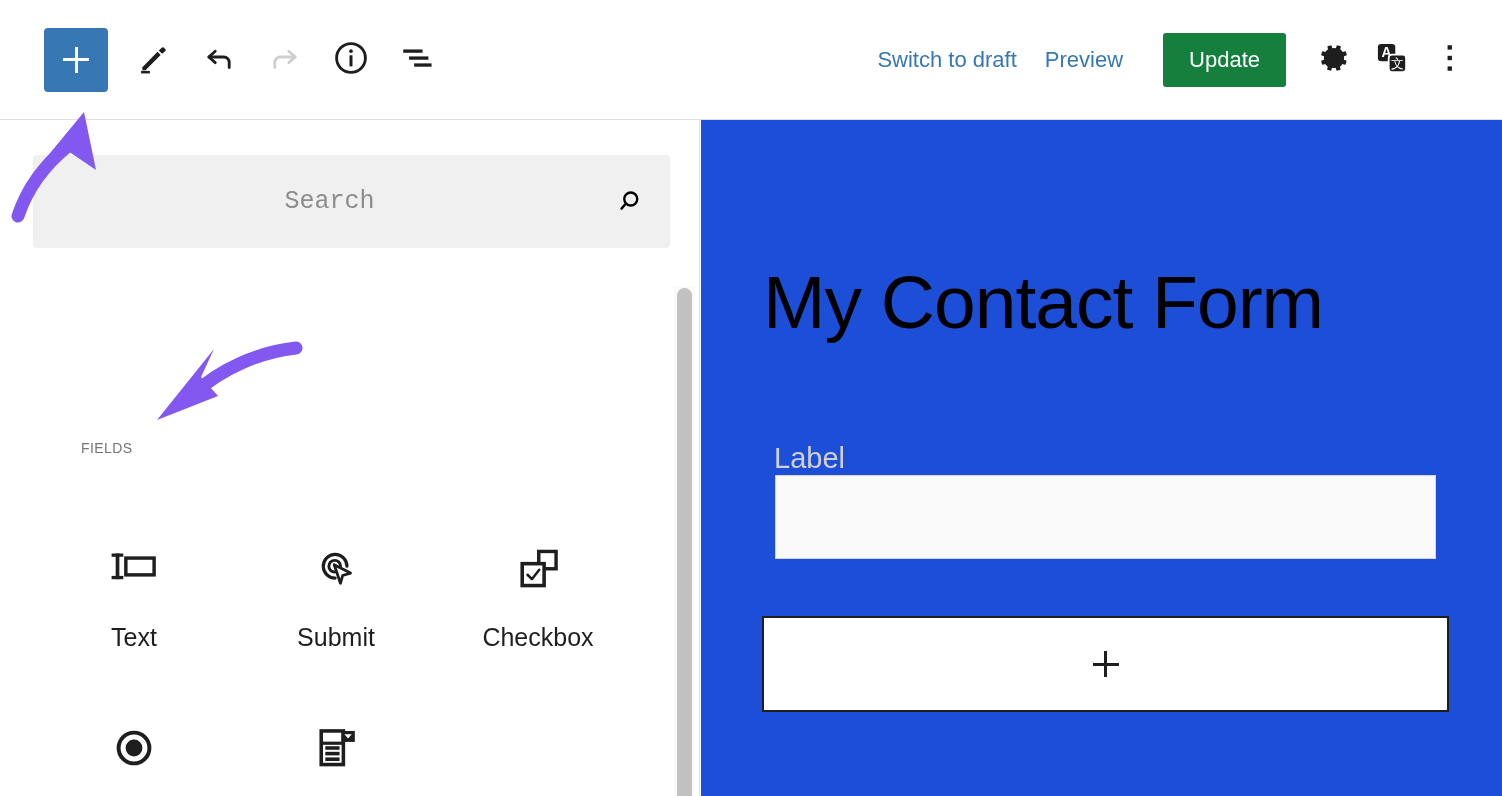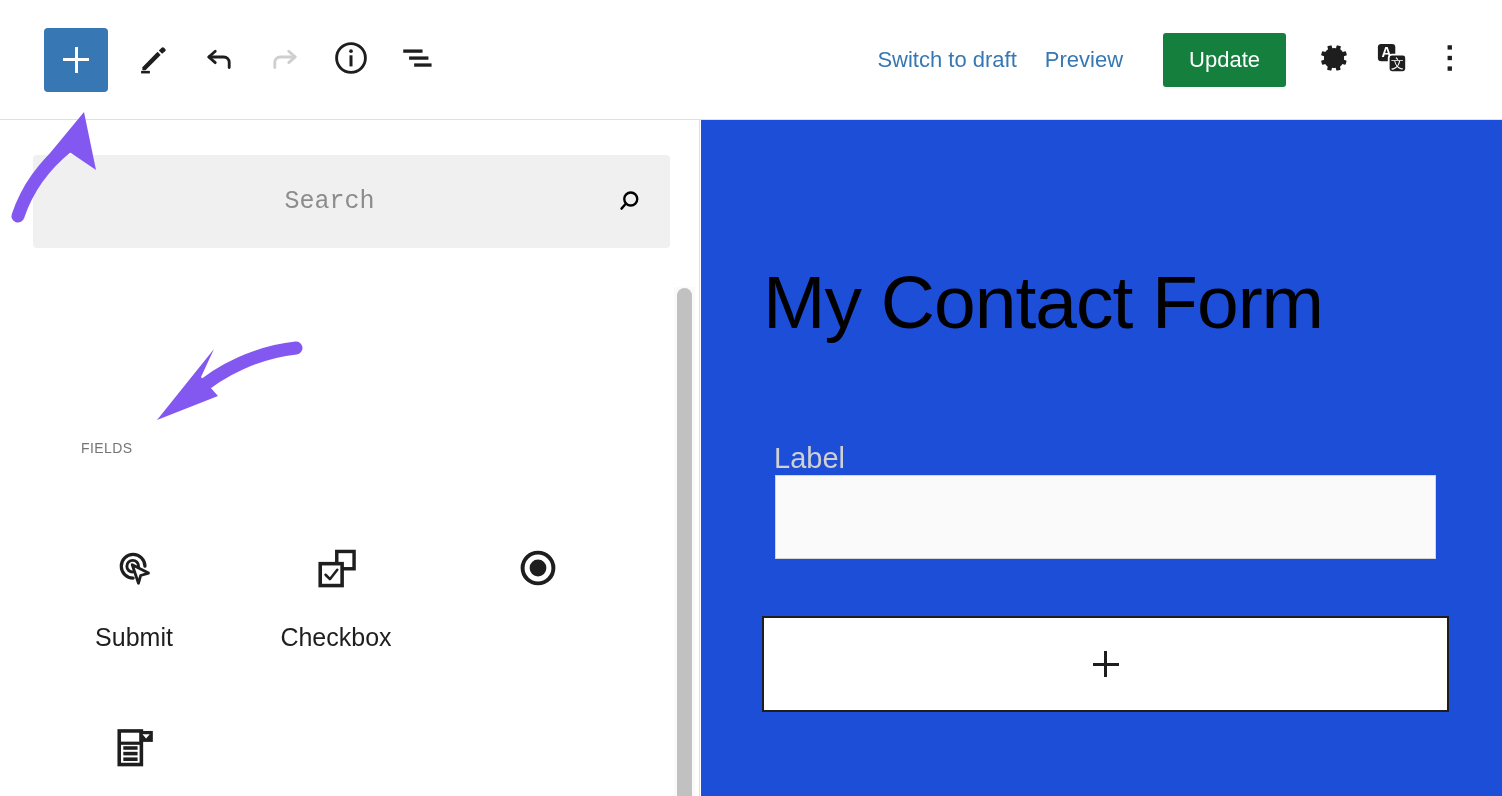--- a/index.html
+++ b/index.html
@@ -380,20 +380,31 @@
           <circle cx="13.4" cy="9.6" r="5.2" stroke="#000000" stroke-width="1.9" fill="none"></circle>
           <line x1="9.4" y1="13.4" x2="6.0" y2="17.3" stroke="#000000" stroke-width="1.9" stroke-linecap="round"></line>
         </svg>
       </span>
     </div>
 
     <div class="section-label">FIELDS</div>
 
     <div class="block-grid">
 
+      <button class="block-cell">
+        <span class="block-ico">
+          <svg width="56" height="56" viewBox="0 0 44 44">
+            <rect x="7.6" y="10.6" width="2.9" height="20.2" fill="#1e1e1e"></rect>
+            <rect x="4.4" y="10.6" width="9.2" height="2.6" fill="#1e1e1e"></rect>
+            <rect x="4.4" y="28.2" width="9.2" height="2.6" fill="#1e1e1e"></rect>
+            <rect x="15.6" y="14.2" width="22.2" height="13.2" stroke="#1e1e1e" stroke-width="2.7" fill="none"></rect>
+          </svg>
+        </span>
+        <span class="block-label">Text</span>
+      </button>
 
       <button class="block-cell">
         <span class="block-ico">
           <svg width="56" height="56" viewBox="0 0 44 44">
             <path d="M30.6 20.6 a9.3 9.3 0 1 0 -9.3 9.3" stroke="#1e1e1e" stroke-width="2.5" fill="none" stroke-linecap="round"></path>
             <path d="M25.6 20.6 a4.6 4.6 0 1 0 -4.6 4.6" stroke="#1e1e1e" stroke-width="2.3" fill="none" stroke-linecap="round"></path>
             <path d="M20.6 19.4 L33.4 26.0 L27.2 27.9 L25.5 34.0 Z" fill="#ffffff" stroke="#1e1e1e" stroke-width="2.2" stroke-linejoin="round"></path>
           </svg>
         </span>
         <span class="block-label">Submit</span>

